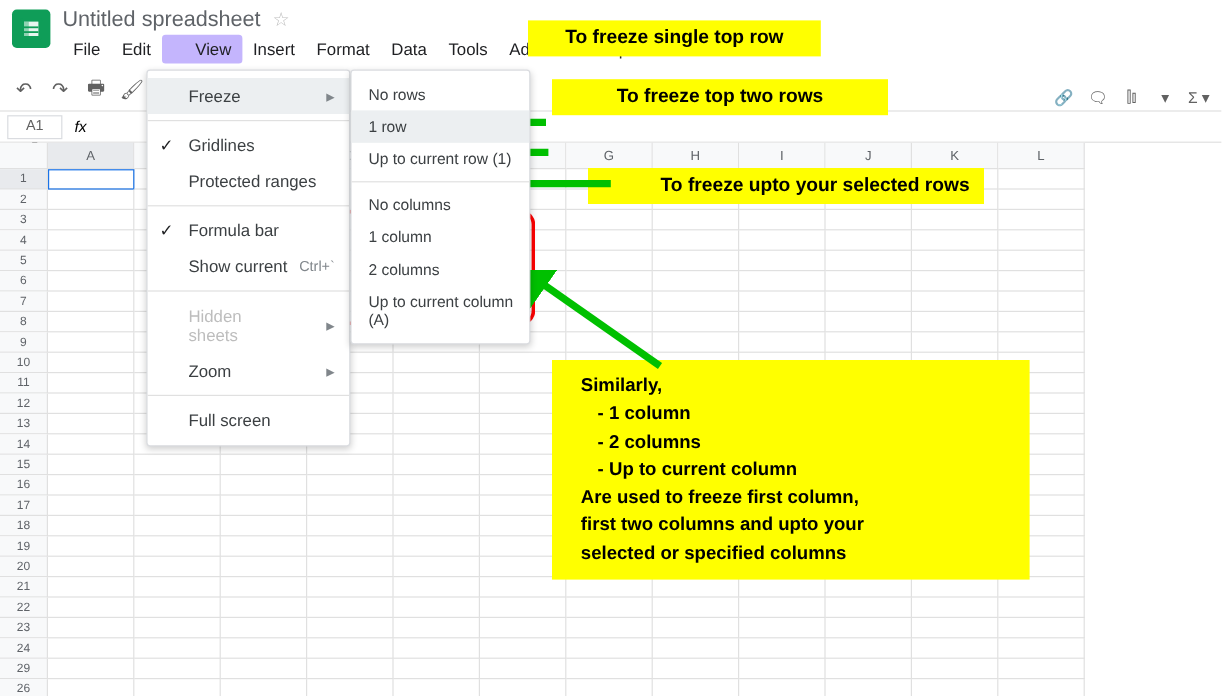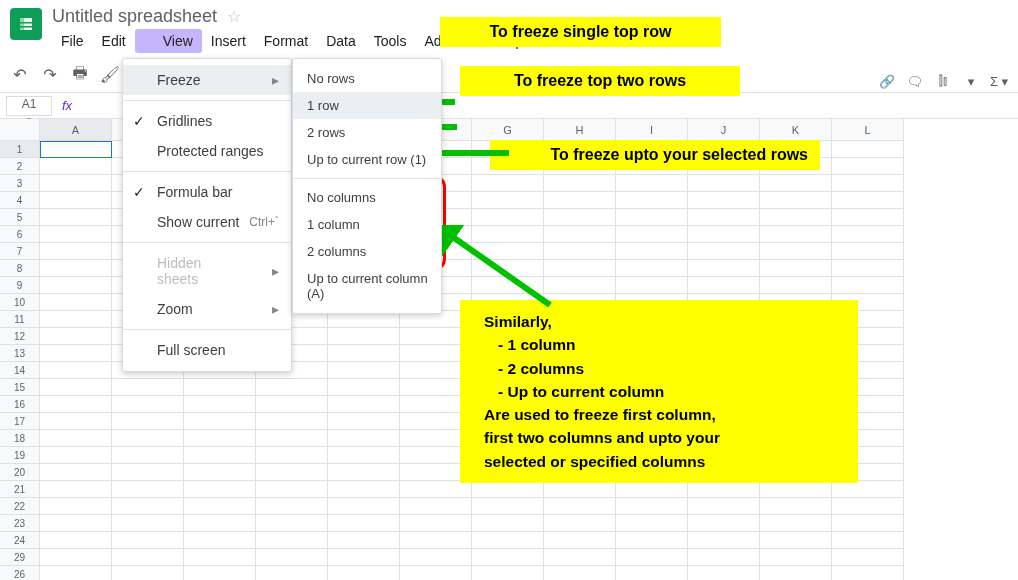--- a/index.html
+++ b/index.html
@@ -52,21 +52,21 @@
   .toolbar-right {
     position:absolute; top:70px; right:8px;
     display:flex; gap:6px; align-items:center;
     color:#616161;
   }
   .tr-icon { width:22px;height:22px;display:flex;align-items:center;justify-content:center;font-size:13px;}
 
   
   .fx-row { display:flex; align-items:center; border-bottom:1px solid #e0e0e0; height:26px; padding-left:6px;}
   .namebox { width:46px; border:1px solid #dadce0; height:20px; font-size:12px; padding:0 4px; display:flex; align-items:center; gap:4px; color:#616161; justify-content:space-between;flex-direction:column;}
-  .fx-label { font-style:italic; color:#6d28d9; font-size:13px; margin-left:10px;}
+  .fx-label { font-style:italic; color:#000000; font-size:13px; margin-left:10px;}
 
   
   .grid-wrap { position:relative; display:flex; }
   .corner { width:40px; height:22px; background:#f8f9fa; border-right:1px solid #e0e0e0; border-bottom:1px solid #e0e0e0;}
   .col-headers { display:flex; }
   .col-h { width:72px; height:22px; background:#f8f9fa; border-right:1px solid #e0e0e0; border-bottom:1px solid #e0e0e0; display:flex; align-items:center; justify-content:center; font-size:11px; color:#5f6368;}
   .col-h.sel { background:#e8eaed;}
   .rows { display:flex; flex-direction:column;}
   .row-h { width:40px; height:17px; background:#f8f9fa; border-right:1px solid #e0e0e0; border-bottom:1px solid #e0e0e0; display:flex; align-items:center; justify-content:center; font-size:10px; color:#5f6368;}
   .row-h.sel { background:#e8eaed;}
@@ -622,21 +622,20 @@
   </div>
   <div class="menu-sep"></div>
   <div class="menu-item">
     <span>Full screen</span>
   </div>
 </div>
 
 <div class="submenu">
   <div class="sub-item">No rows</div>
   <div class="sub-item highlight">1 row</div>
-  <div class="sub-item">2 rows</div>
   <div class="sub-item">Up to current row (1)</div>
   <div class="sub-sep"></div>
   <div class="sub-item">No columns</div>
   <div class="sub-item">1 column</div>
   <div class="sub-item">2 columns</div>
   <div class="sub-item">Up to current column (A)</div>
 </div>
 
 <svg class="arrow" style="left:340px;top:92px;" width="120" height="20">
   <defs>
@@ -657,21 +656,21 @@
       <marker id="ah2" markerWidth="8" markerHeight="8" refX="1" refY="4" orient="auto">
         <polygon points="0 0, 8 4, 0 8" fill="#00c000"></polygon>
       </marker>
     </defs>
   <line x1="110" y1="80" x2="10" y2="10" stroke="#00c000" stroke-width="6" marker-end="url(#ah2)"></line>
 </svg>
 
 <div class="brace left"></div>
 <div class="brace right"></div>
 
-<div class="callout" style="position:absolute;top:17px;left:440px;width:281px;text-align:center;">To freeze single top row</div>
+<div class="callout" style="position:absolute;top:17px;left:440px;width:244px;text-align:center;">To freeze single top row</div>
 <div class="callout" style="position:absolute;top:66px;left:460px;width:280px;text-align:center;">To freeze top two rows</div>
 <div class="callout" style="position:absolute;top:140px;left:490px;width:330px;text-align:right;">To freeze upto your selected rows</div>
 
 <div class="callout large" style="position:absolute;top:300px;left:460px;">
   <div>Similarly,</div>
   <div class="bul">1 column</div>
   <div class="bul">2 columns</div>
   <div class="bul">Up to current column</div>
   <div>Are used to freeze first column,</div>
   <div>first two columns and upto your</div>

